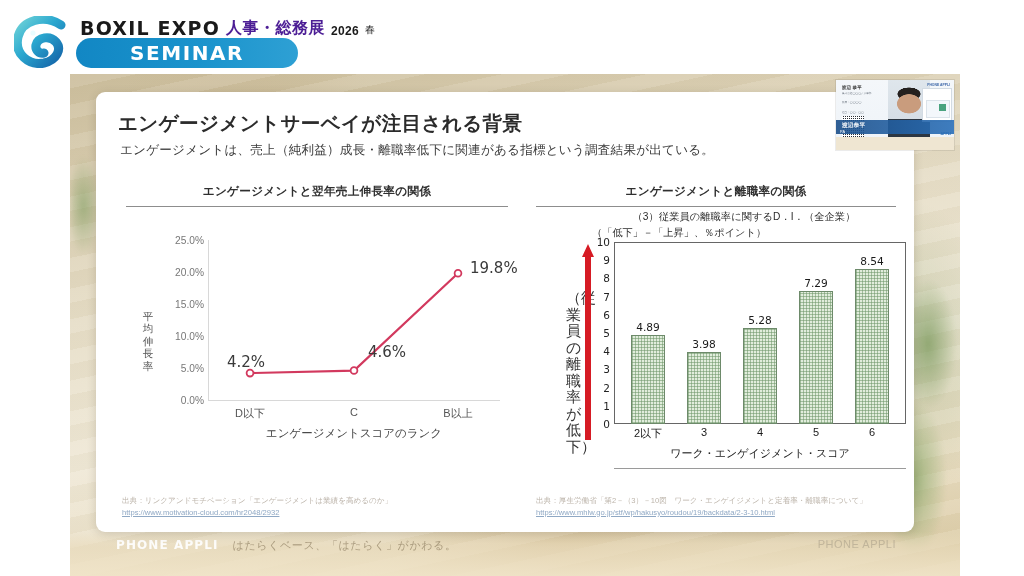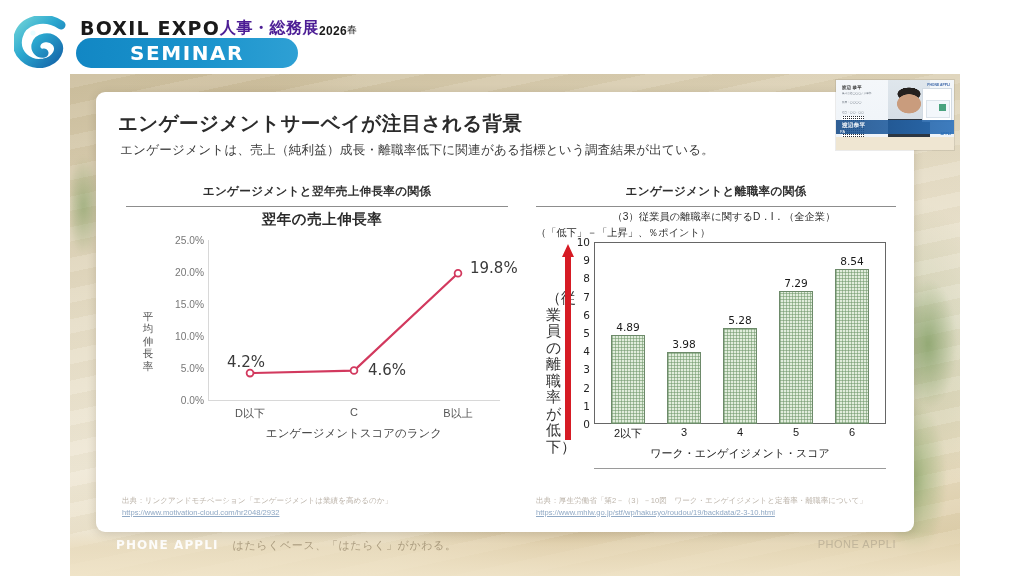--- a/index.html
+++ b/index.html
@@ -7,21 +7,21 @@
     width: 1024px; height: 576px;
     background: #ffffff;
     font-family: "Liberation Sans", "DejaVu Sans", sans-serif;
     overflow: hidden;
   }
   #root { position: relative; width: 1024px; height: 576px; background: #ffffff; }
 
   
   .banner { position: absolute; left: 0; top: 0; width: 1024px; height: 74px; background:#ffffff; z-index: 40; }
   .banner-logo { position: absolute; left: 14px; top: 16px; width: 62px; height: 52px; }
-  .banner-title { position: absolute; left: 80px; top: 17px; display: flex; align-items: flex-end; white-space: nowrap; }
+  .banner-title { position: absolute; left: 80px; top: 17px; display: flex; align-items: flex-end; gap: 6px; white-space: nowrap; }
   .bt-boxil { font-size: 19px; font-weight: bold; letter-spacing: 1.2px; color: #1a1a1a; font-family: "DejaVu Sans", sans-serif; }
   .bt-jp { font-size: 16px; font-weight: bold; color: #4c1d95; letter-spacing: .5px; }
   .bt-year { font-size: 12px; font-weight: bold; color: #1a1a1a; letter-spacing: .3px; padding-bottom:1px; }
   .bt-haru { font-size: 10px; color: #1a1a1a; padding-bottom: 2px; }
   .seminar-pill {
     position: absolute; left: 76px; top: 38px; width: 222px; height: 30px;
     background: linear-gradient(90deg,#1287c4 0%, #1a93cc 55%, #2ea0d4 100%);
     border-radius: 15px; display: flex; align-items: center; justify-content: center;
   }
   .seminar-pill span { color: #ffffff; font-size: 20px; font-weight: bold; letter-spacing: 1.6px; font-family: "DejaVu Sans", sans-serif; }
@@ -78,23 +78,23 @@
   .cl-yticks { position:absolute; left: 34px; top: 0; width: 44px; height: 160px; }
   .cl-ytick { position:absolute; right:0; transform: translateY(-50%); font-size: 10.2px; color:#777; white-space:nowrap; }
   .cl-axis-v { position:absolute; left: 82px; top: 0; width: 1px; height: 160px; background:#d8d8d8; }
   .cl-axis-h { position:absolute; left: 82px; top: 160px; width: 292px; height: 1px; background:#d8d8d8; }
   .cl-svg { position:absolute; left: 82px; top: 0; width: 292px; height: 160px; }
   .cl-dlabel { position:absolute; font-size: 15px; color:#3a3a3a; white-space:nowrap; font-family:"DejaVu Sans", sans-serif; }
   .cl-xtick { position:absolute; transform: translateX(-50%); font-size: 11px; color:#555; white-space:nowrap; }
   .cl-xlabel { position:absolute; left: 82px; width:292px; text-align:center; font-size: 11.5px; color:#444; }
 
   
-  .chartR { position:absolute; left: 440px; top: 118px; width: 362px; height: 250px; }
+  .chartR { position:absolute; left: 460px; top: 118px; width: 362px; height: 250px; }
   .cr-t1 { text-align:center; font-size: 10.2px; color:#2b2b2b; letter-spacing:.1px; margin-left: 14px; }
-  .cr-t2 { font-size: 10.2px; color:#2b2b2b; margin-top: 2px; }
+  .cr-t2 { font-size: 10.2px; color:#2b2b2b; margin-left: 36px; margin-top: 2px; }
   .cr-body { position:absolute; left:0; top: 32px; width: 362px; height: 205px; }
   .cr-arrow { position:absolute; left: 26px; top: 2px; width: 12px; height: 196px; }
   .cr-ylabel { position:absolute; left: 10px; top: 48px; width: 14px; font-size: 15px; color:#333; line-height:1.1; text-align:center; }
   .cr-yticks { position:absolute; left: 38px; top: 0; width: 16px; height: 182px; }
   .cr-ytick { position:absolute; right: 0; transform: translateY(-50%); font-size: 10.5px; color:#222; font-family:"DejaVu Sans", sans-serif; }
   .cr-frame { position:absolute; left: 58px; top: 0px; width: 292px; height: 182px; border:1px solid #666; border-top-color:#666; background:#fff; }
   .cr-bars { position:absolute; left: 58px; top: 0; width: 292px; height: 182px; display:flex; align-items:flex-end; justify-content:space-around; padding: 0 6px; }
   .cr-barwrap { position:relative; width: 38px; display:flex; flex-direction:column; align-items:center; justify-content:flex-end; height:100%; }
   .cr-barval { font-size: 10.6px; color:#1a1a1a; margin-bottom: 2px; font-family:"DejaVu Sans", sans-serif; }
   .cr-bar { width: 34px; border:1px solid #6d8a6a;
@@ -194,42 +194,41 @@
     <div class="sec sec-right">
       <div class="sec-head">エンゲージメントと離職率の関係</div>
       <div class="sec-rule"></div>
     </div>
     <div class="sec sec-left">
       <div class="sec-head">エンゲージメントと翌年売上伸長率の関係</div>
       <div class="sec-rule"></div>
     </div>
 
     <div class="chartL">
-      <div class="cl-title">翌年の売上伸長率</div>
       <div class="cl-plot">
         <div class="cl-ylabel">平均伸長率</div>
         <div class="cl-yticks" id="clYticks">
             <div class="cl-ytick" style="top: 160px;">0.0%</div>
             <div class="cl-ytick" style="top: 128px; padding-left: 17px;">5.0%</div>
             <div class="cl-ytick" style="top: 96px; margin-left: 40px;">10.0%</div>
             <div class="cl-ytick" style="top: 64px;">15.0%</div>
             <div class="cl-ytick" style="top: 32px;">20.0%</div>
             <div class="cl-ytick" style="top: 0px;">25.0%</div>
           </div>
         <div class="cl-axis-v"></div>
         <div class="cl-axis-h"></div>
         <svg class="cl-svg" id="clSvg" viewBox="0 0 292 160" preserveAspectRatio="none">
             <polyline points="42,133.12 146,130.56 250,33.28" fill="none" stroke="#d2395e" stroke-width="2.2"></polyline>
             <circle cx="42" cy="133.12" r="3.4" fill="#ffffff" stroke="#d2395e" stroke-width="1.8"></circle>
             <circle cx="146" cy="130.56" r="3.4" fill="#ffffff" stroke="#d2395e" stroke-width="1.8"></circle>
             <circle cx="250" cy="33.28" r="3.4" fill="#ffffff" stroke="#d2395e" stroke-width="1.8"></circle>
           </svg>
         <div id="clLabels">
             <div class="cl-dlabel" style="left: 120px; top: 113.12px; transform: translateX(-50%);">4.2%</div>
-            <div class="cl-dlabel" style="left: 242px; top: 121px;">4.6%</div>
+            <div class="cl-dlabel" style="left: 242px; top: 103px;">4.6%</div>
             <div class="cl-dlabel" style="left: 344px; top: 19.28px;">19.8%</div>
           </div>
         <div id="clXticks">
             <div class="cl-xtick" style="left: 124px; top: 166px;">D以下</div>
             <div class="cl-xtick" style="left: 228px; top: 166px;">C</div>
             <div class="cl-xtick" style="left: 332px; top: 166px;">B以上</div>
           </div>
         <div class="cl-xlabel" style="top:186px">エンゲージメントスコアのランク</div>
       </div>
     </div>

